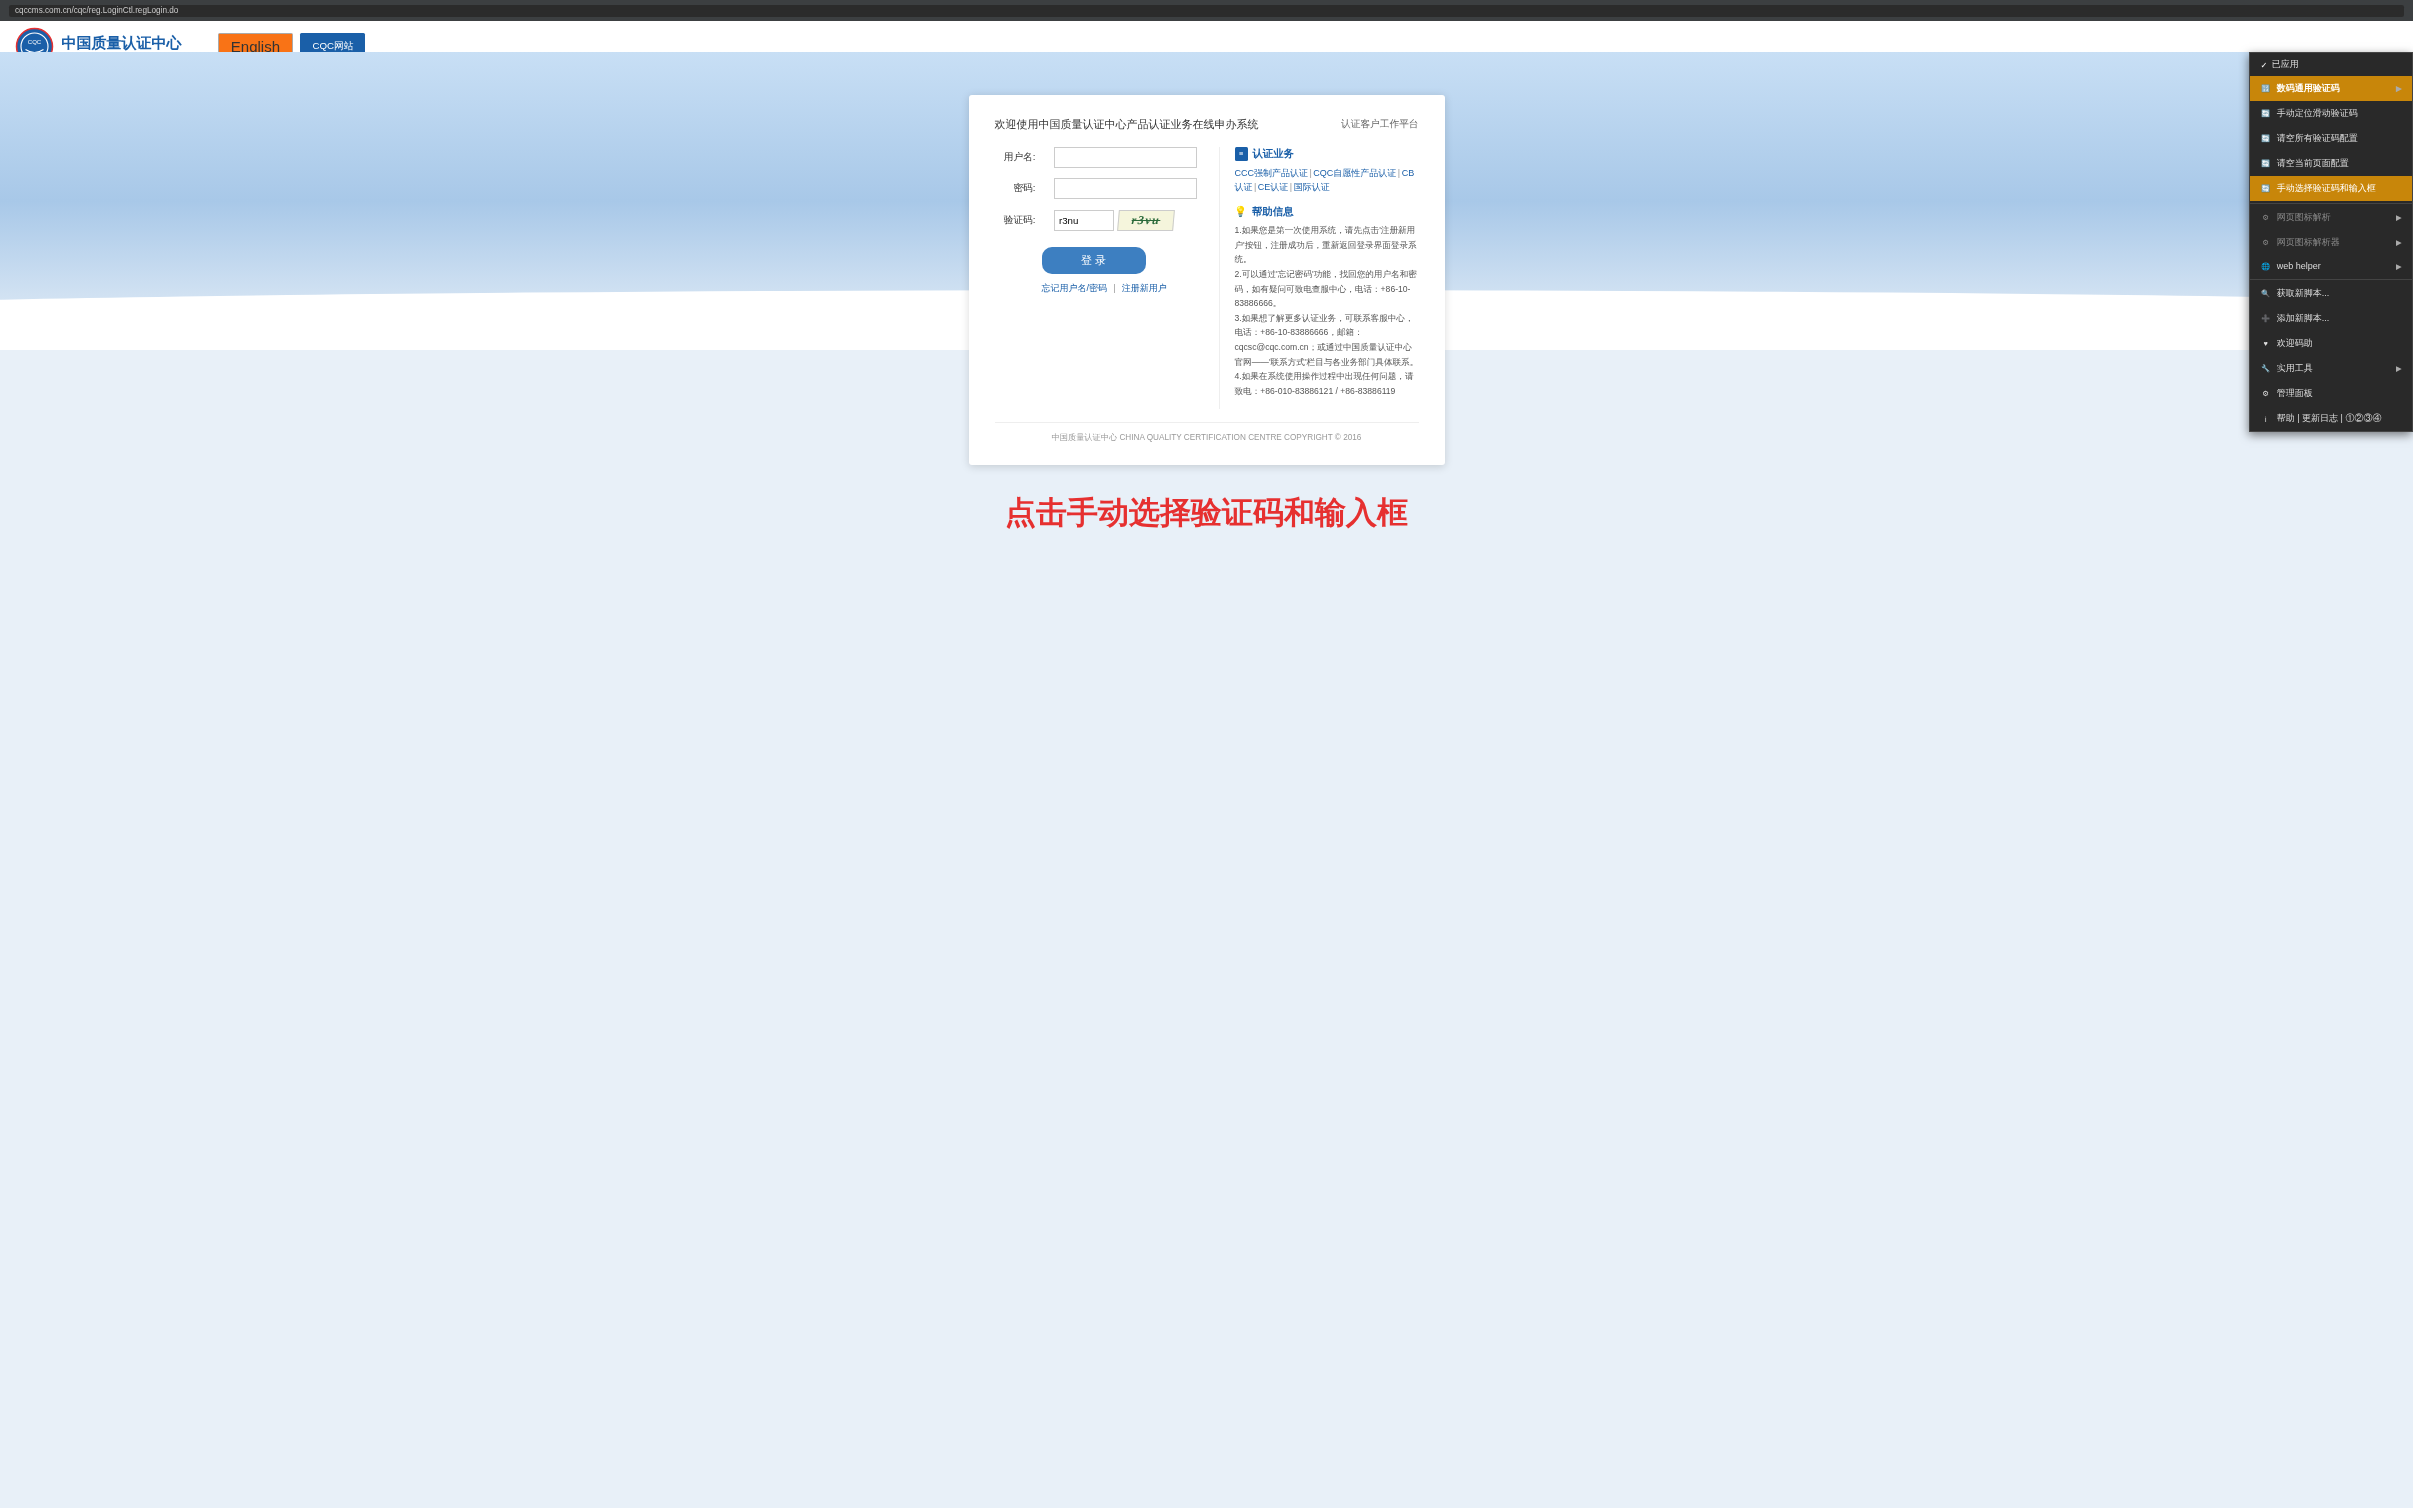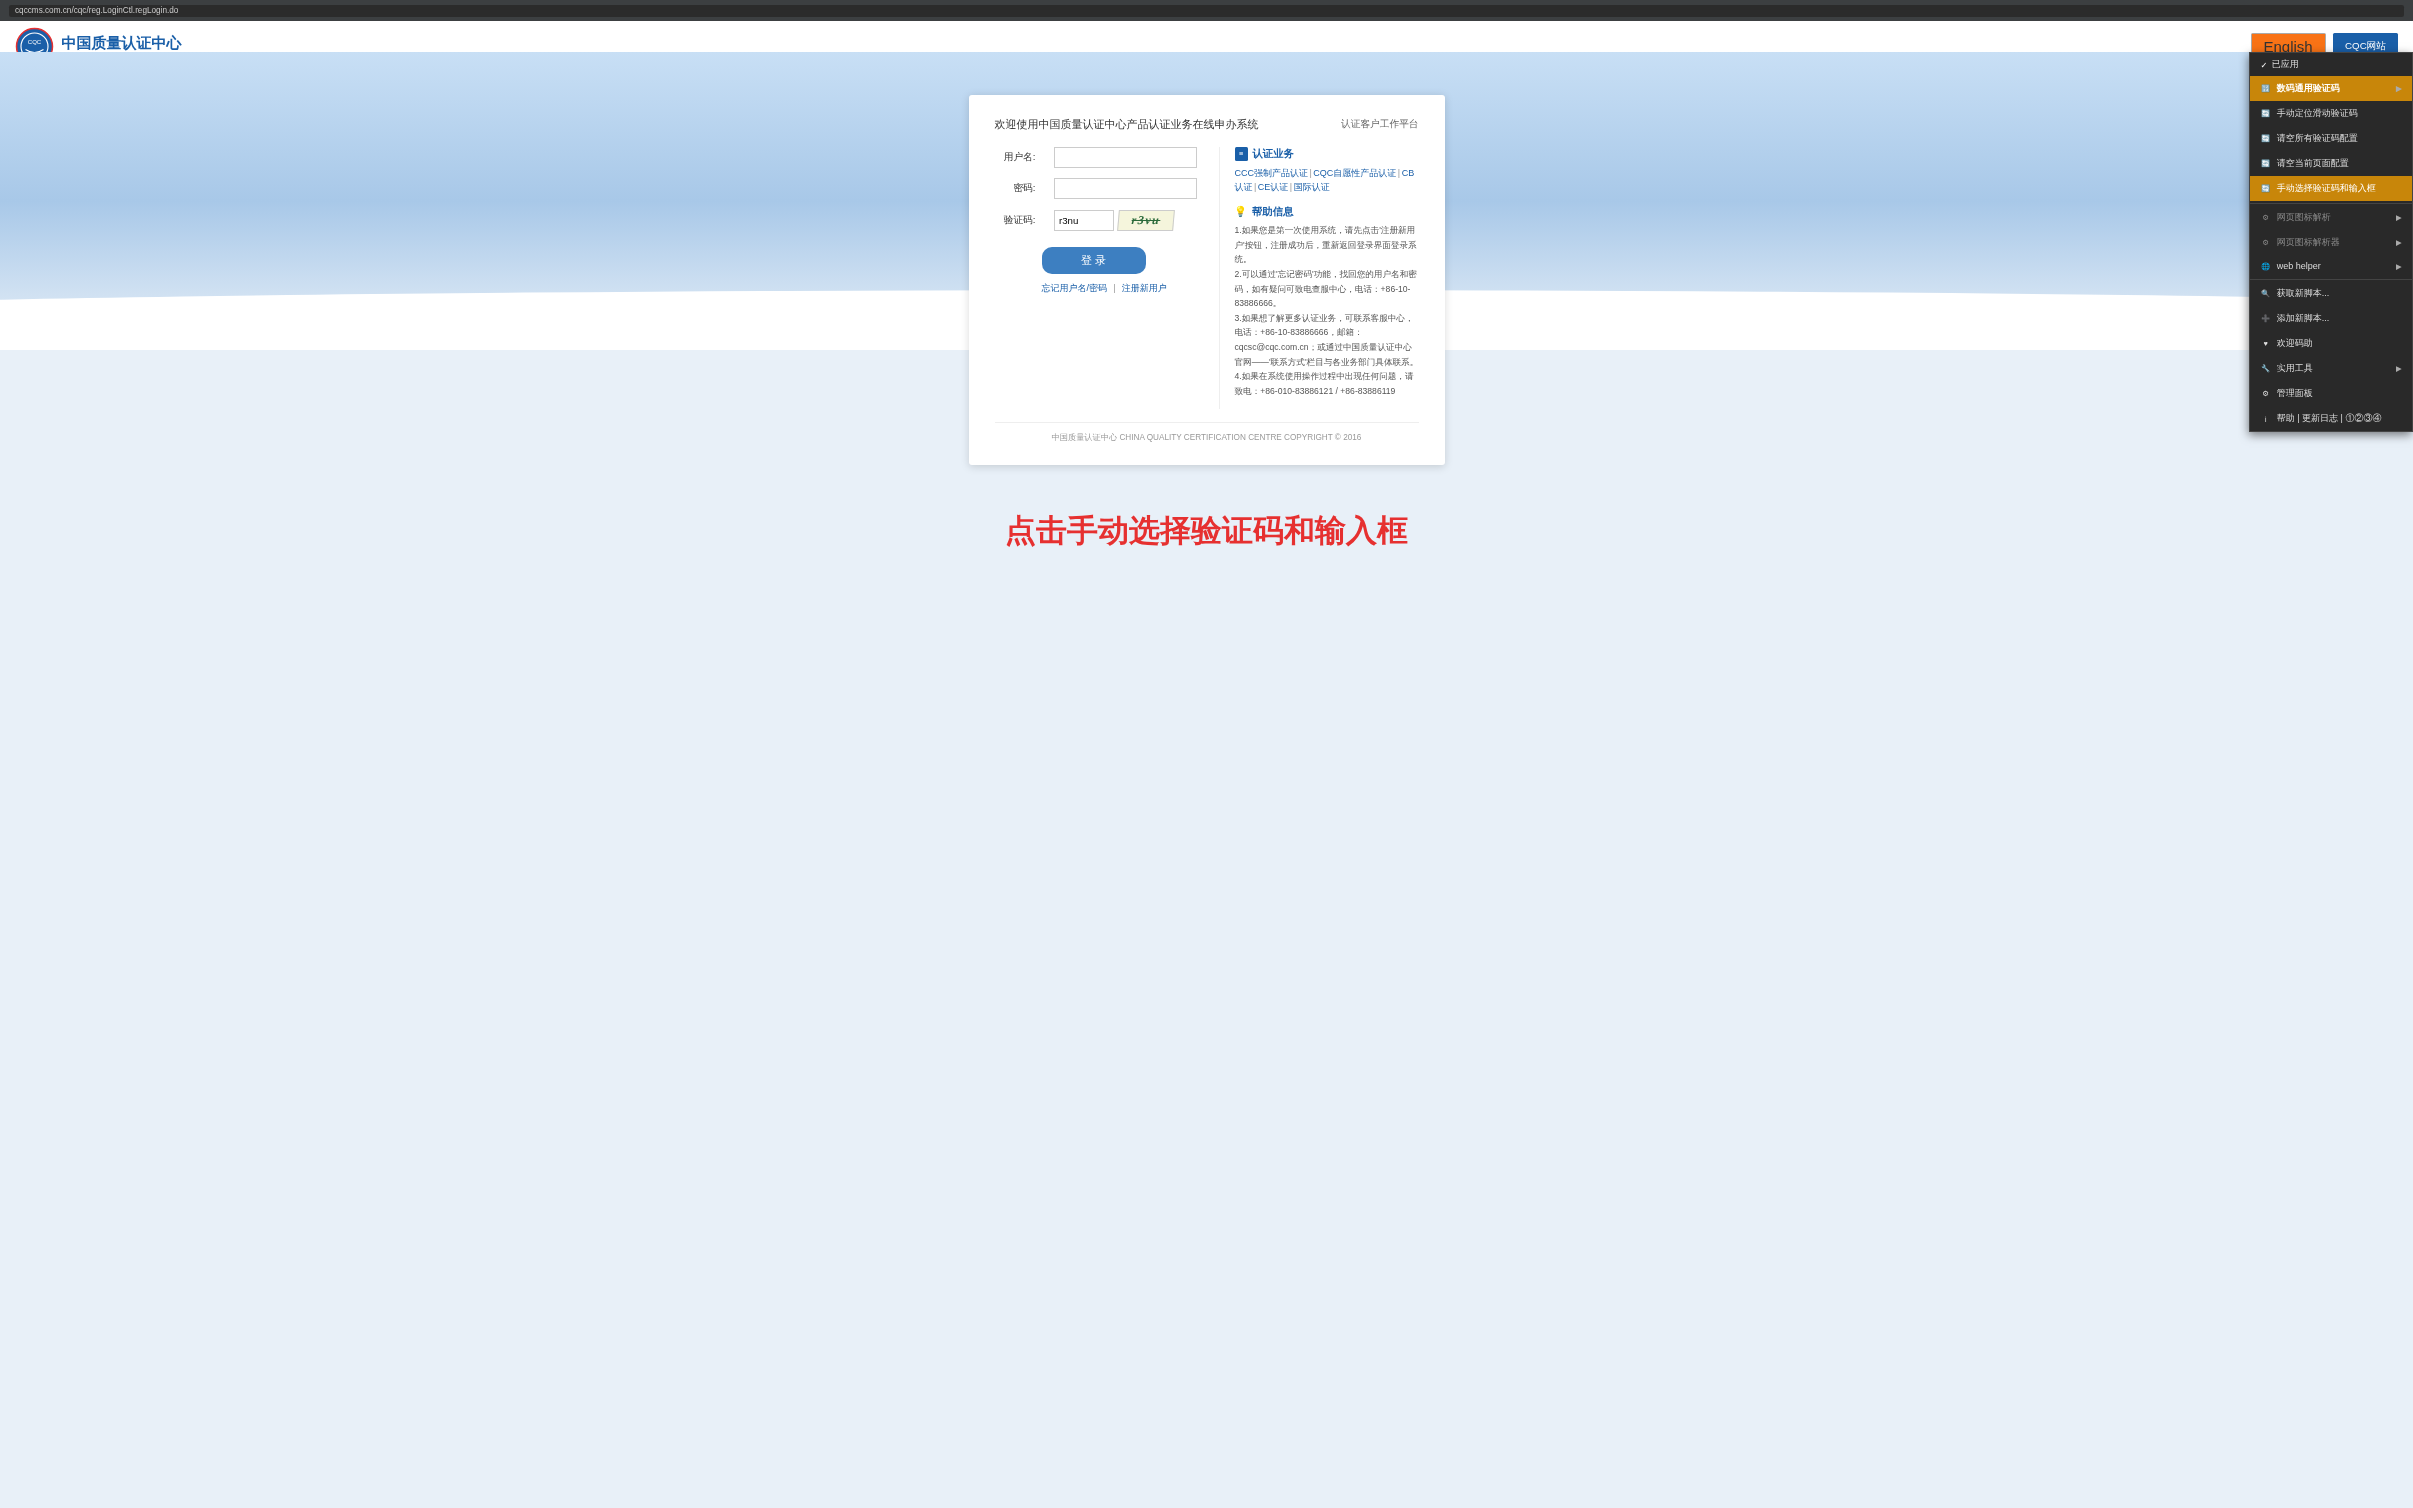--- a/index.html
+++ b/index.html
@@ -28,21 +28,21 @@
       border-radius: 2.2px;
       font-size: 8.2px;
       flex: 1;
     }
 
     
     .header {
       background: white;
       display: flex;
       align-items: center;
-      justify-content: space-between;
+      justify-content: flex-start;
       padding: 22px 15px;
       border-bottom: 0.7px solid #ddd;
       height: 52px;
     }
     .logo-area {
       display: flex;
       align-items: center;
       gap: 7.4px;
     }
     .logo-icon {
@@ -284,21 +284,21 @@
       color: #999;
       border-top: 0.7px solid #eee;
       padding-top: 9px;
     }
 
     
     .bottom-instruction {
       position: relative;
       z-index: 1;
       text-align: center;
-      margin-top: 45px;
+      margin-top: 27px;
       font-size: 31px;
       font-weight: bold;
       color: #e63030;
     }
 
     
     .dropdown-overlay {
       position: fixed;
       top: 52px;
       right: 0;

